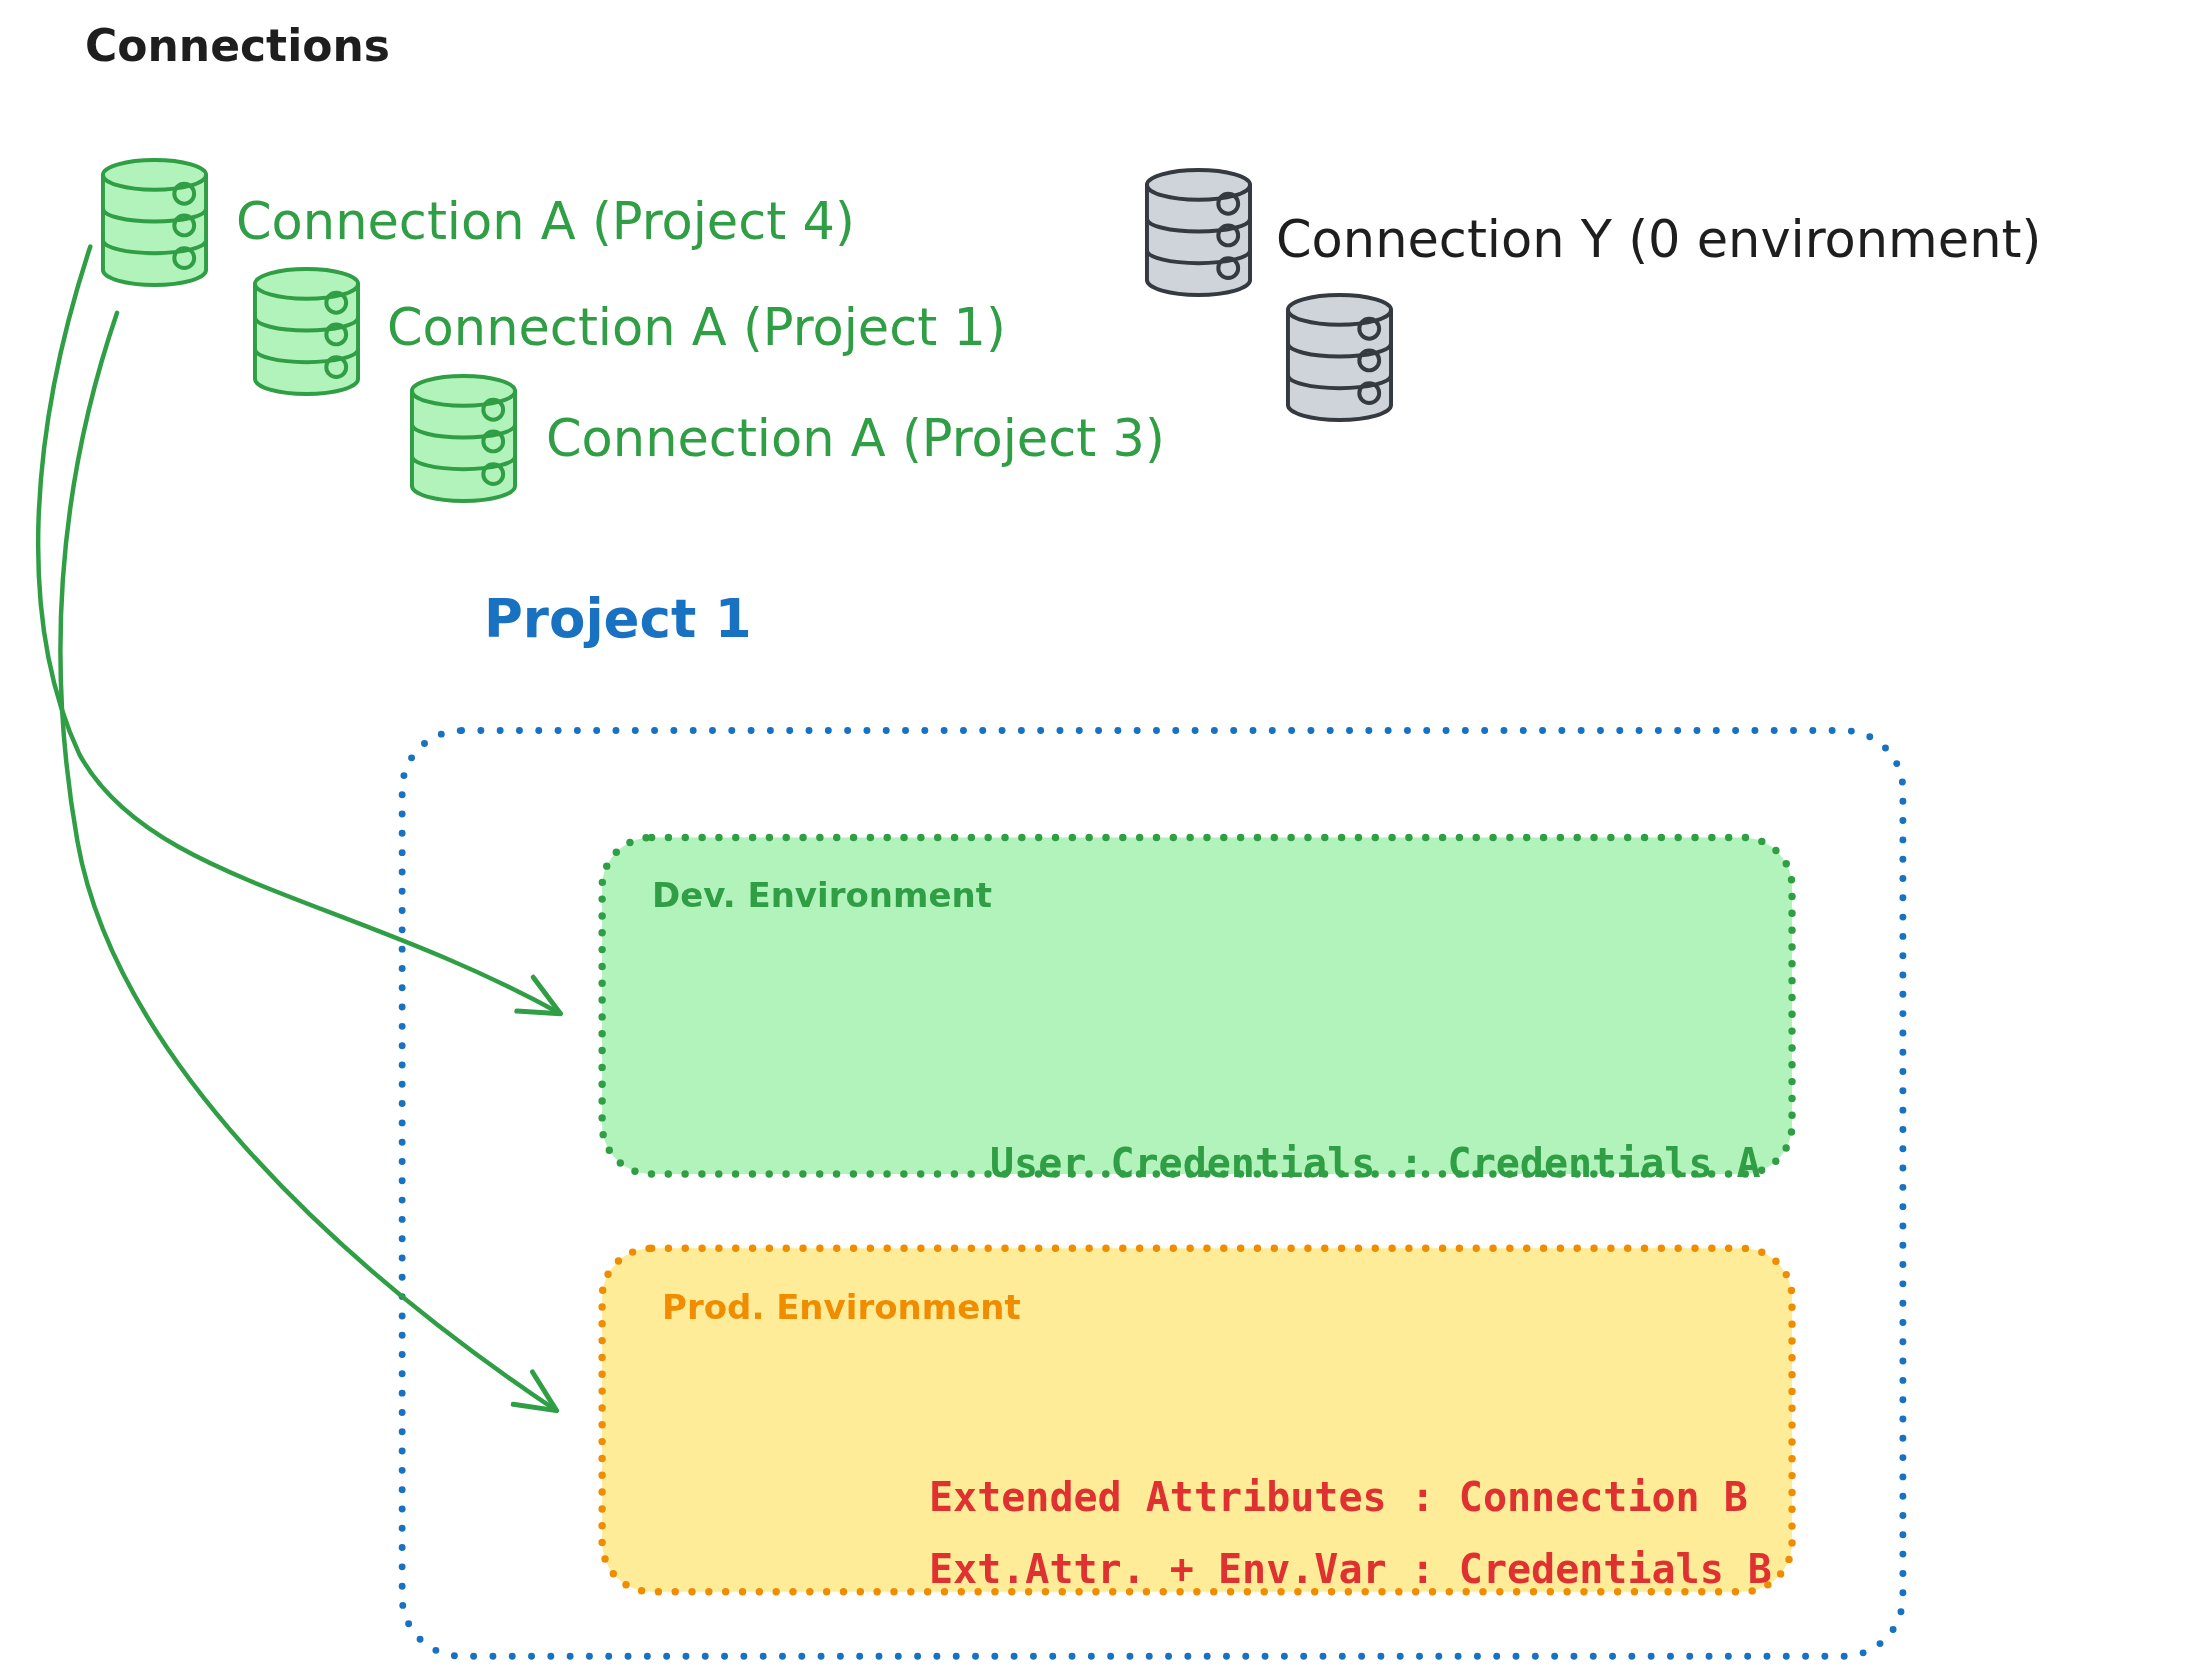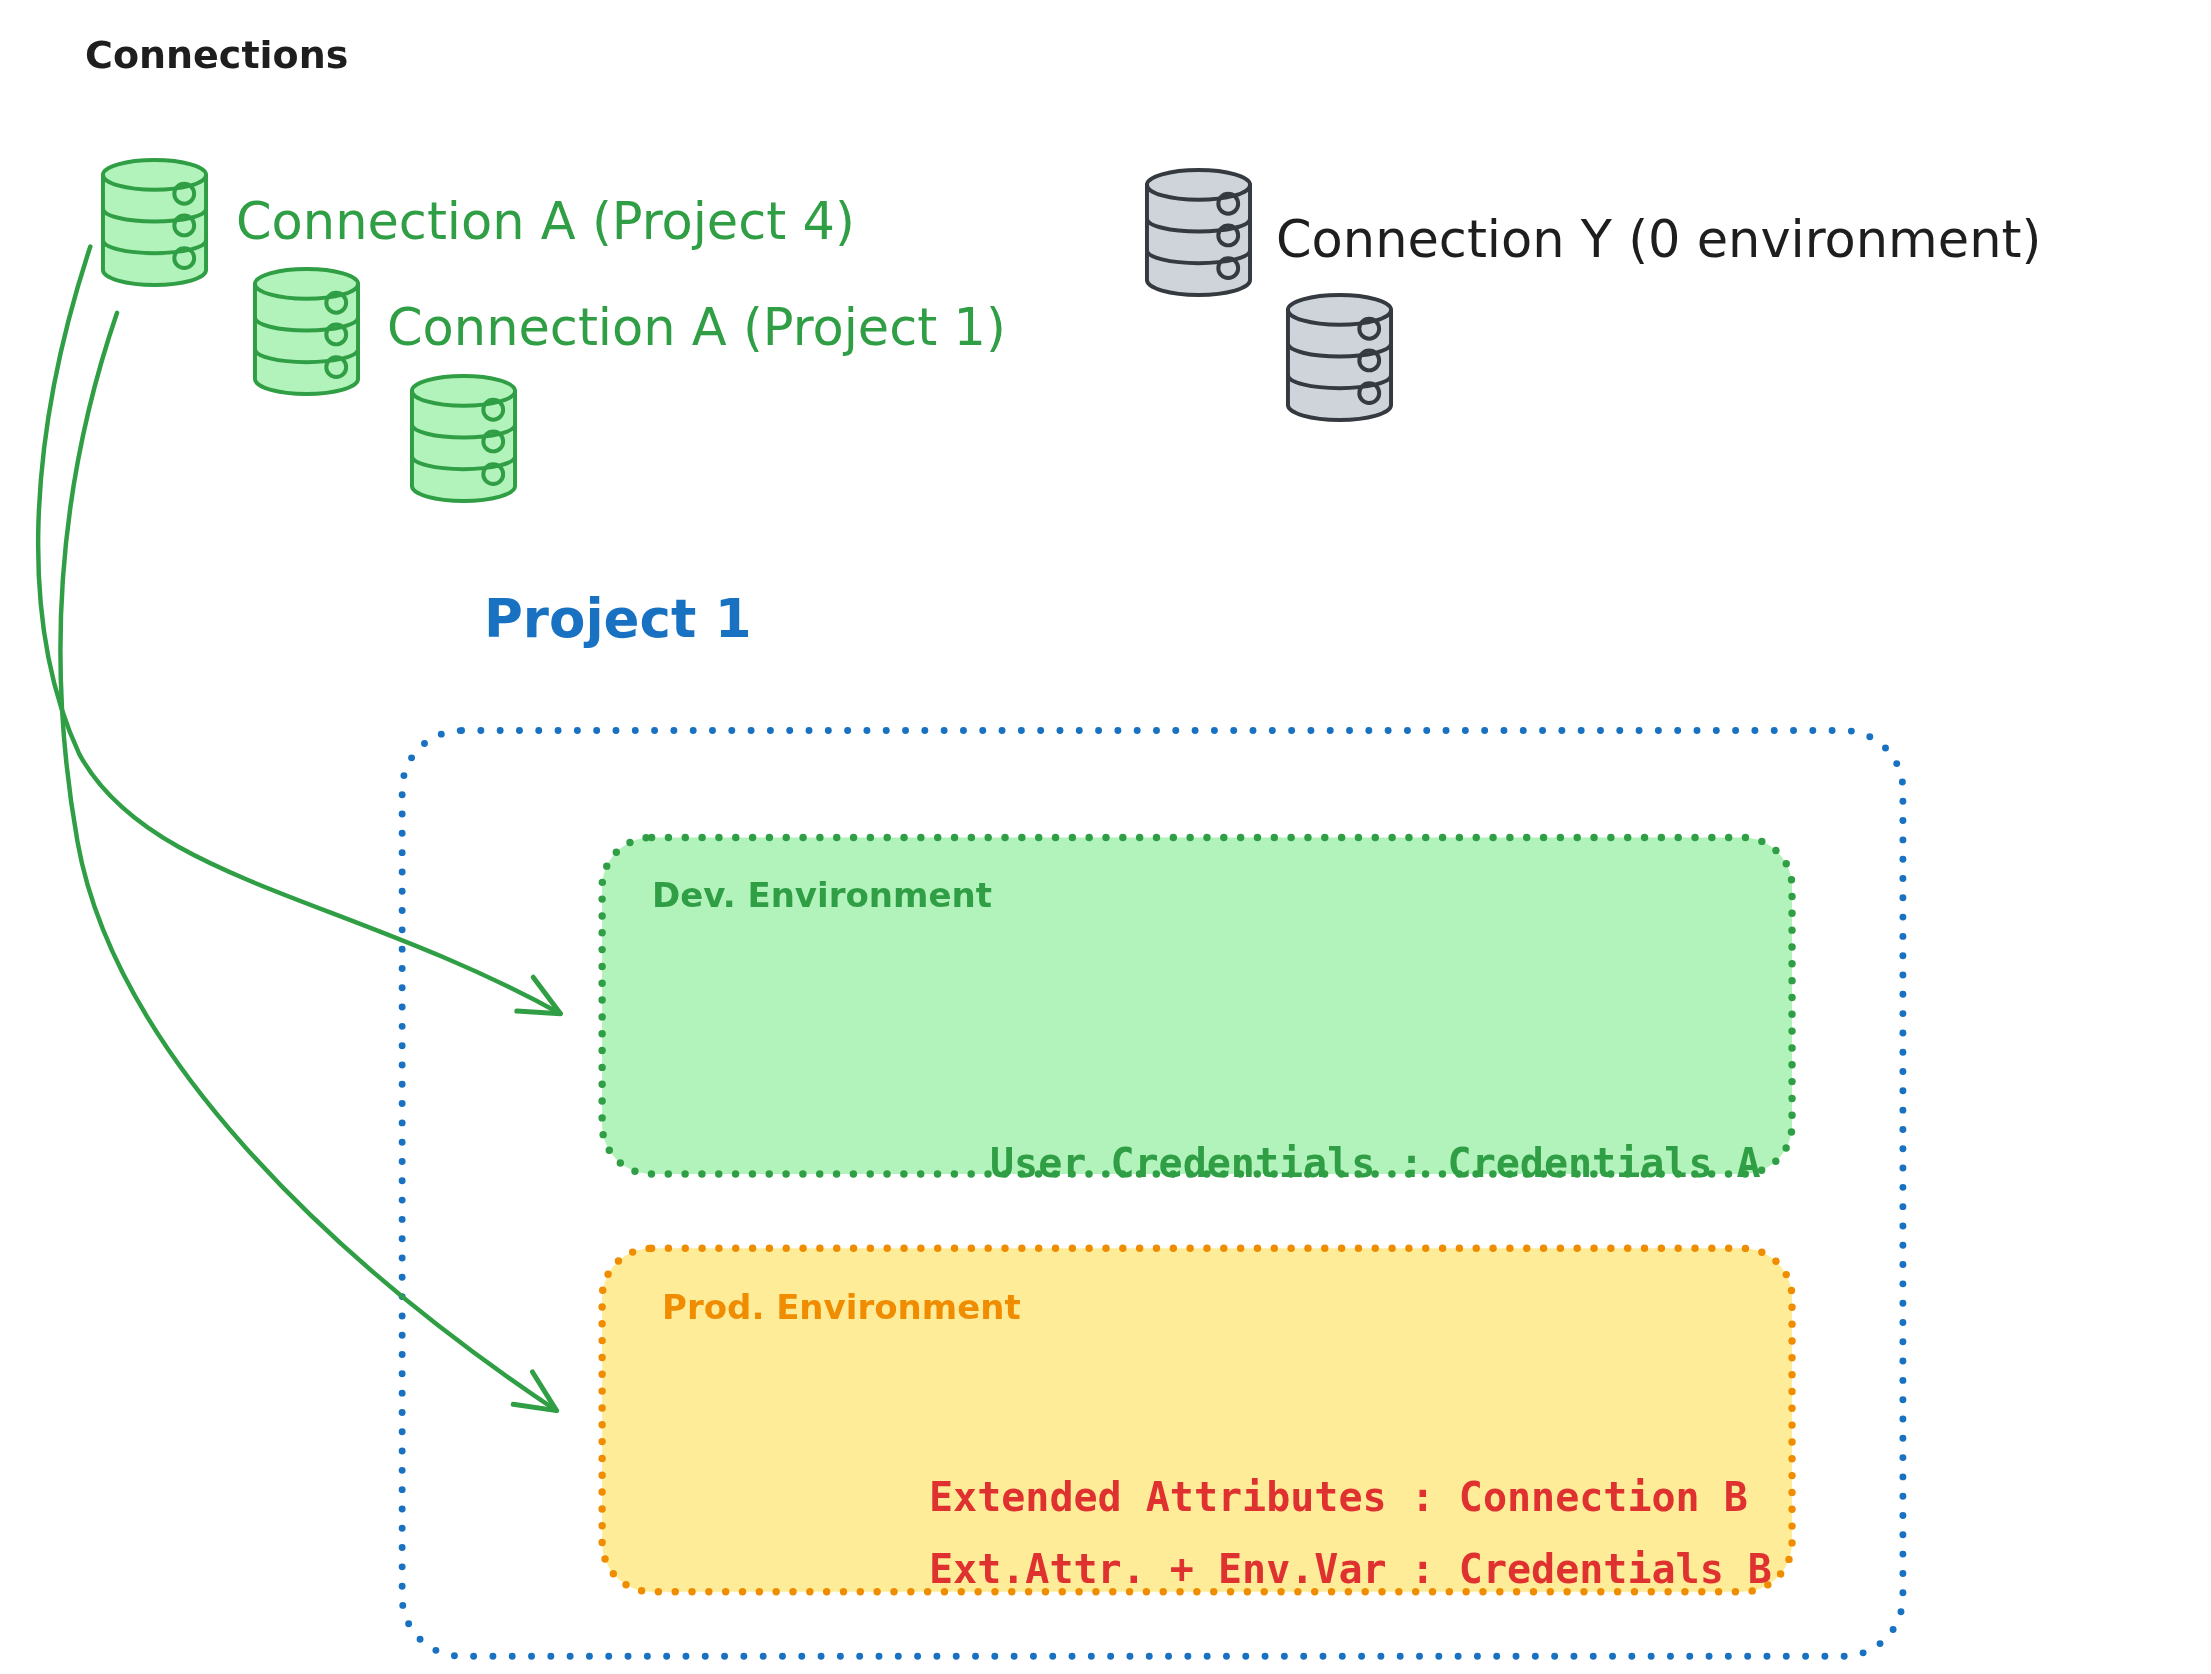--- a/index.html
+++ b/index.html
@@ -2,21 +2,21 @@
 <html style="--ink: #1e1e1e; --green: #2f9e44; --green_fill: #b2f2bb; --gray_stroke: #343a40; --gray_fill: #ced4da; --blue: #1971c2; --orange: #f08c00; --orange_fill: #ffec99; --red: #e03131;"><head>
 <meta charset="utf-8">
 <style>
   html,body{margin:0;padding:0;background:#ffffff;}
   #canvas{position:relative;width:2212px;height:1674px;background:#fff;overflow:hidden;
           font-family:"DejaVu Sans","Liberation Sans",sans-serif;}
   #shapes{position:absolute;left:0;top:0;width:2212px;height:1674px;}
 
   .abs{position:absolute;white-space:nowrap;}
 
-  .page-title{left:85px;top:33px;font-size:38px;font-weight:700;color:var(--ink);}
+  .page-title{left:85px;top:20px;font-size:44px;font-weight:700;color:var(--ink);}
 
   .conn-label{font-size:51px;line-height:61px;font-weight:400;}
   .conn-green{color:var(--green);}
   .conn-dark{color:var(--ink);}
   #lbl-a1{left:236px;top:191px;}
   #lbl-a2{left:387px;top:297px;}
   #lbl-a3{left:546px;top:408px;}
   #lbl-y{left:1276px;top:201px;margin-top:8px;}
   #lbl-z{left:1415px;top:324px;}
 
@@ -92,20 +92,21 @@
 
   <svg id="db-y" class="dbicon db-gray" viewBox="0 0 112 134" width="111" height="133">
       <use href="#dbsym"></use>
     </svg>
   <svg id="db-z" class="dbicon db-gray" viewBox="0 0 112 134" width="111" height="133">
       <use href="#dbsym"></use>
     </svg>
 
   <div id="lbl-a1" class="abs conn-label conn-green">Connection A (Project 4)</div>
   <div id="lbl-a2" class="abs conn-label conn-green">Connection A (Project 1)</div>
+  <div id="lbl-a3" class="abs conn-label conn-green">Connection A (Project 3)</div>
   <div id="lbl-y" class="abs conn-label conn-dark">Connection Y (0 environment)</div>
 
   <div class="abs project-title">Project 1</div>
 
   <div id="dev-title" class="abs env-title">Dev. Environment</div>
   <div id="prod-title" class="abs env-title">Prod. Environment</div>
 
   <div id="dev-map" class="abs mono">User Credentials : Credentials A</div>
   <div id="prod-maps" class="abs mono">
     <span>Extended Attributes : Connection B</span>

